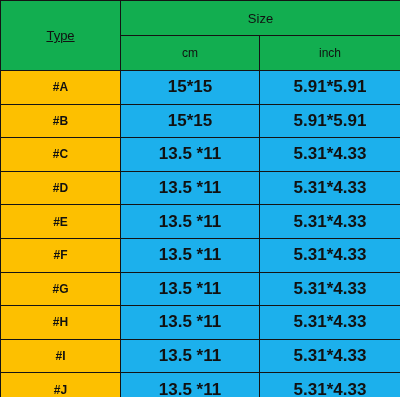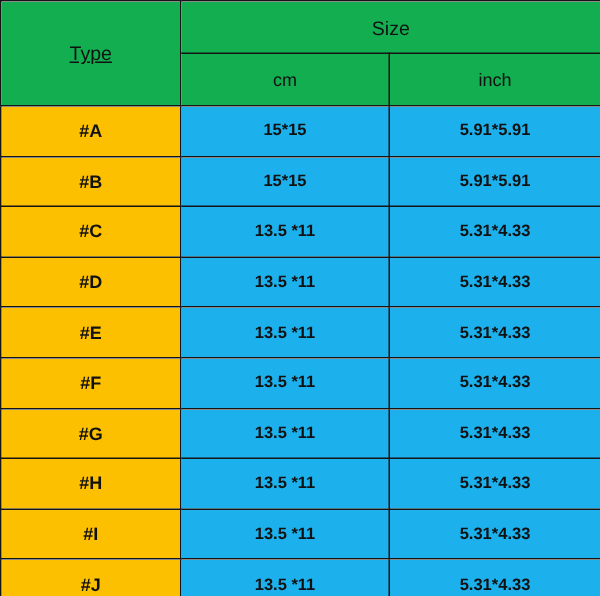--- a/index.html
+++ b/index.html
@@ -47,21 +47,21 @@
   }
   
   .cell-type {
     background: #fdc000;
     font-size: 12px;
     font-weight: bold;
     width: 120px;
   }
   .cell-size {
     background: #1cb0ec;
-    font-size: 11px;
+    font-size: 17px;
     font-weight: bold;
   }
   .data-row td {
     height: 32.6px;
   }
   .col-cm { width: 139px; }
   .col-inch { width: 141px; }
 </style>
 </head>
 <body>

